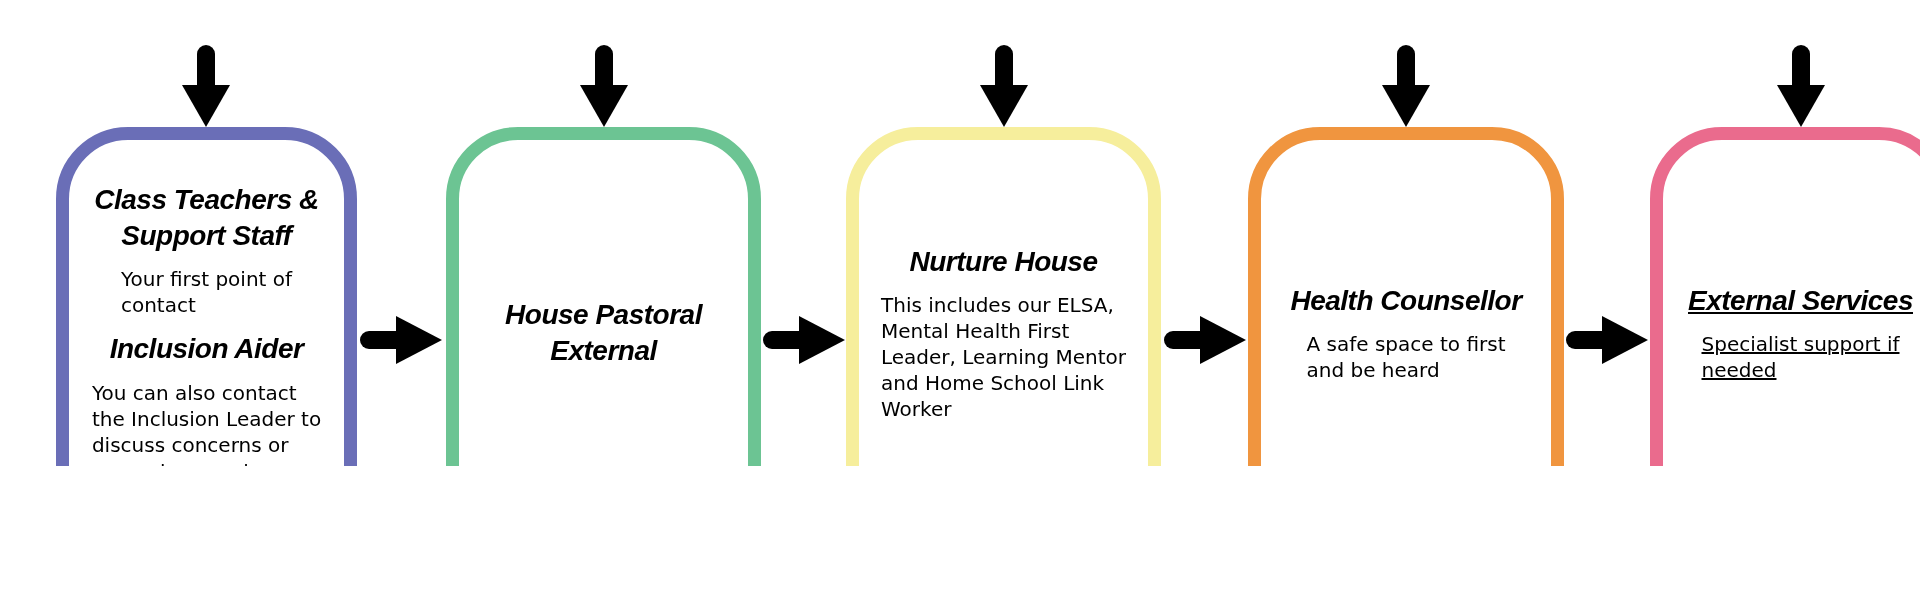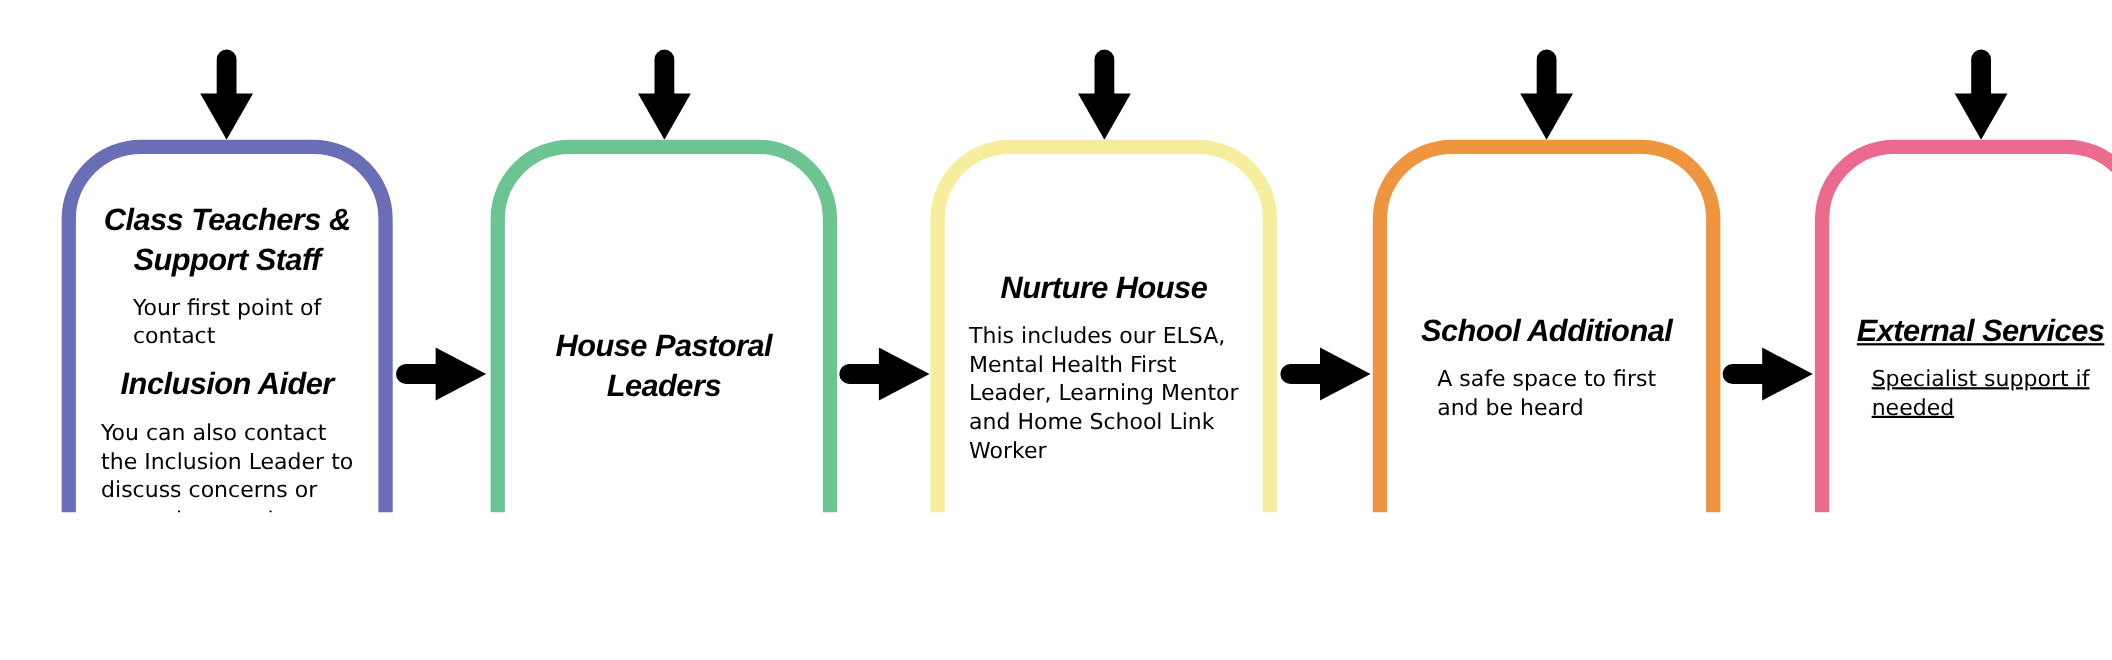--- a/index.html
+++ b/index.html
@@ -165,21 +165,21 @@
   </div>
 
   <div class="right-arrow" id="rarrow-1">
     <div class="ra-stem"></div>
     <div class="ra-head"></div>
   </div>
 
   <div class="pathway-box" id="box-2" style="border-color: rgb(108, 196, 147);">
     <div class="box-content">
       <div class="box-heading">House Pastoral
-Leaders</div>
+External</div>
     </div>
   </div>
 
   <div class="right-arrow" id="rarrow-2">
     <div class="ra-stem"></div>
     <div class="ra-head"></div>
   </div>
 
   <div class="pathway-box" id="box-3" style="border-color: rgb(246, 238, 156);">
     <div class="box-content">
@@ -192,21 +192,21 @@
     </div>
   </div>
 
   <div class="right-arrow" id="rarrow-3">
     <div class="ra-stem"></div>
     <div class="ra-head"></div>
   </div>
 
   <div class="pathway-box" id="box-4" style="border-color: rgb(240, 149, 63);">
     <div class="box-content">
-      <div class="box-heading">School Additional</div>
+      <div class="box-heading">Health Counsellor</div>
       <div class="box-body">A safe space to first
 and be heard</div>
     </div>
   </div>
 
   <div class="right-arrow" id="rarrow-4">
     <div class="ra-stem"></div>
     <div class="ra-head"></div>
   </div>
 

